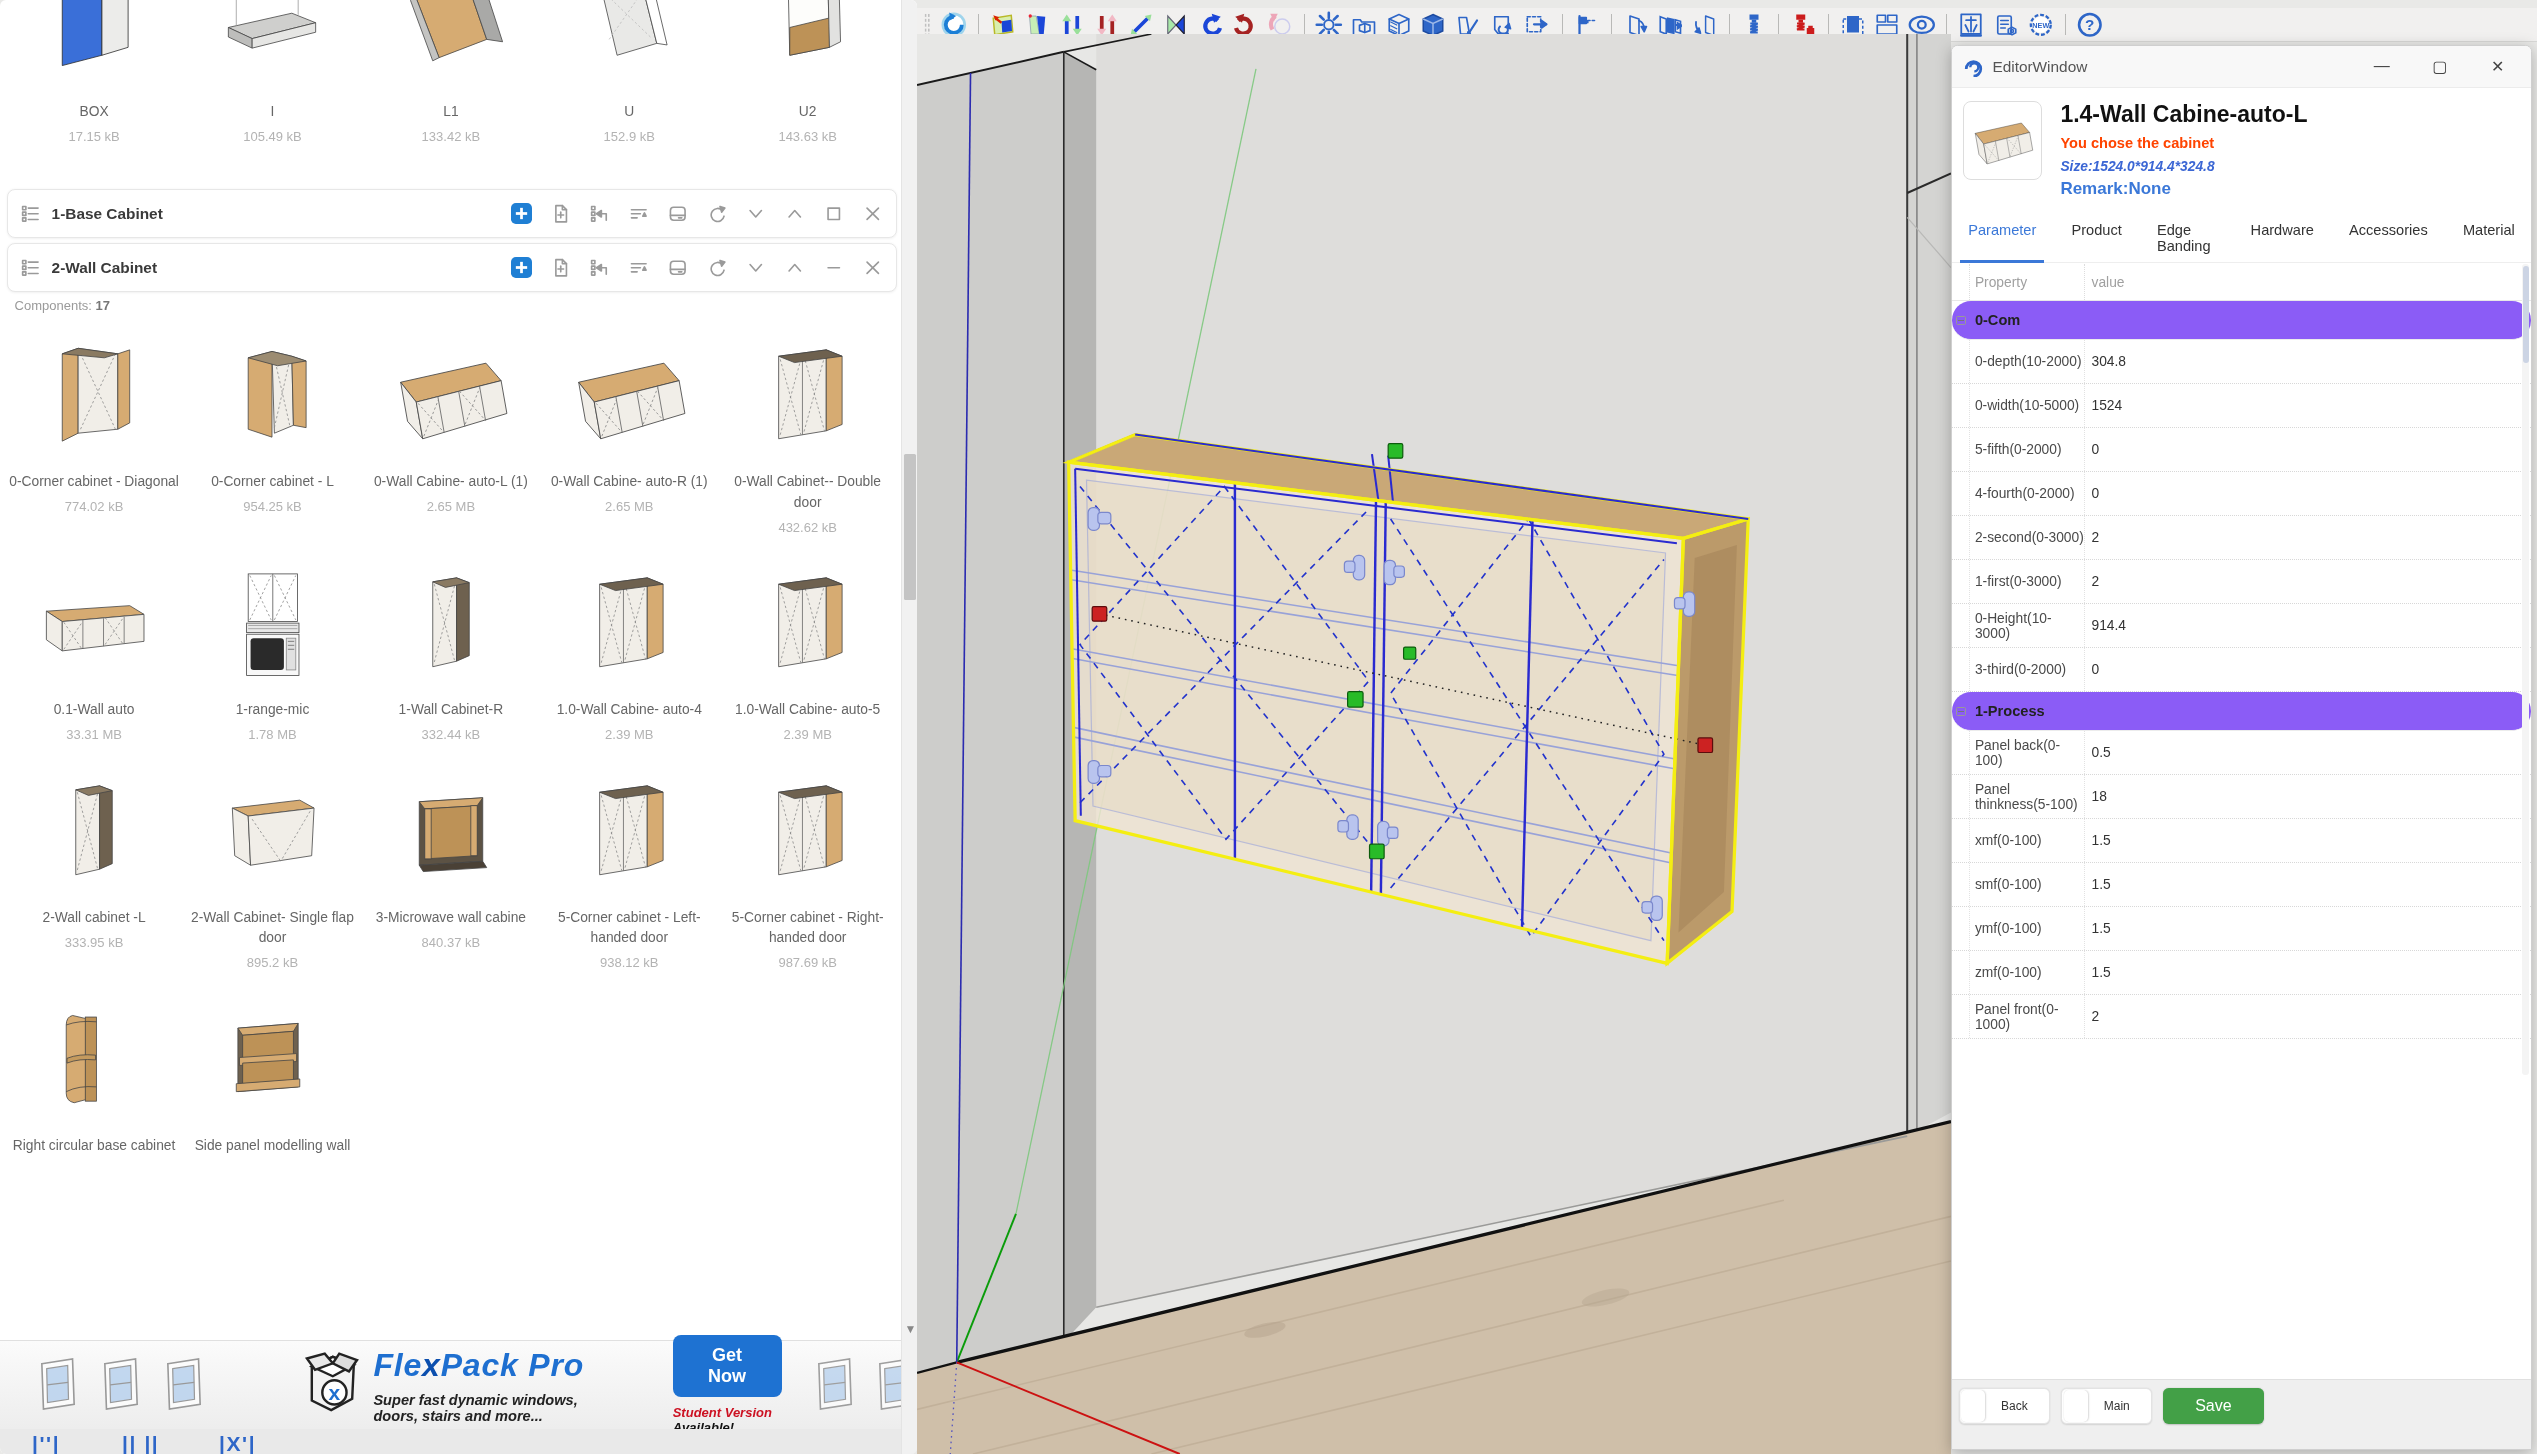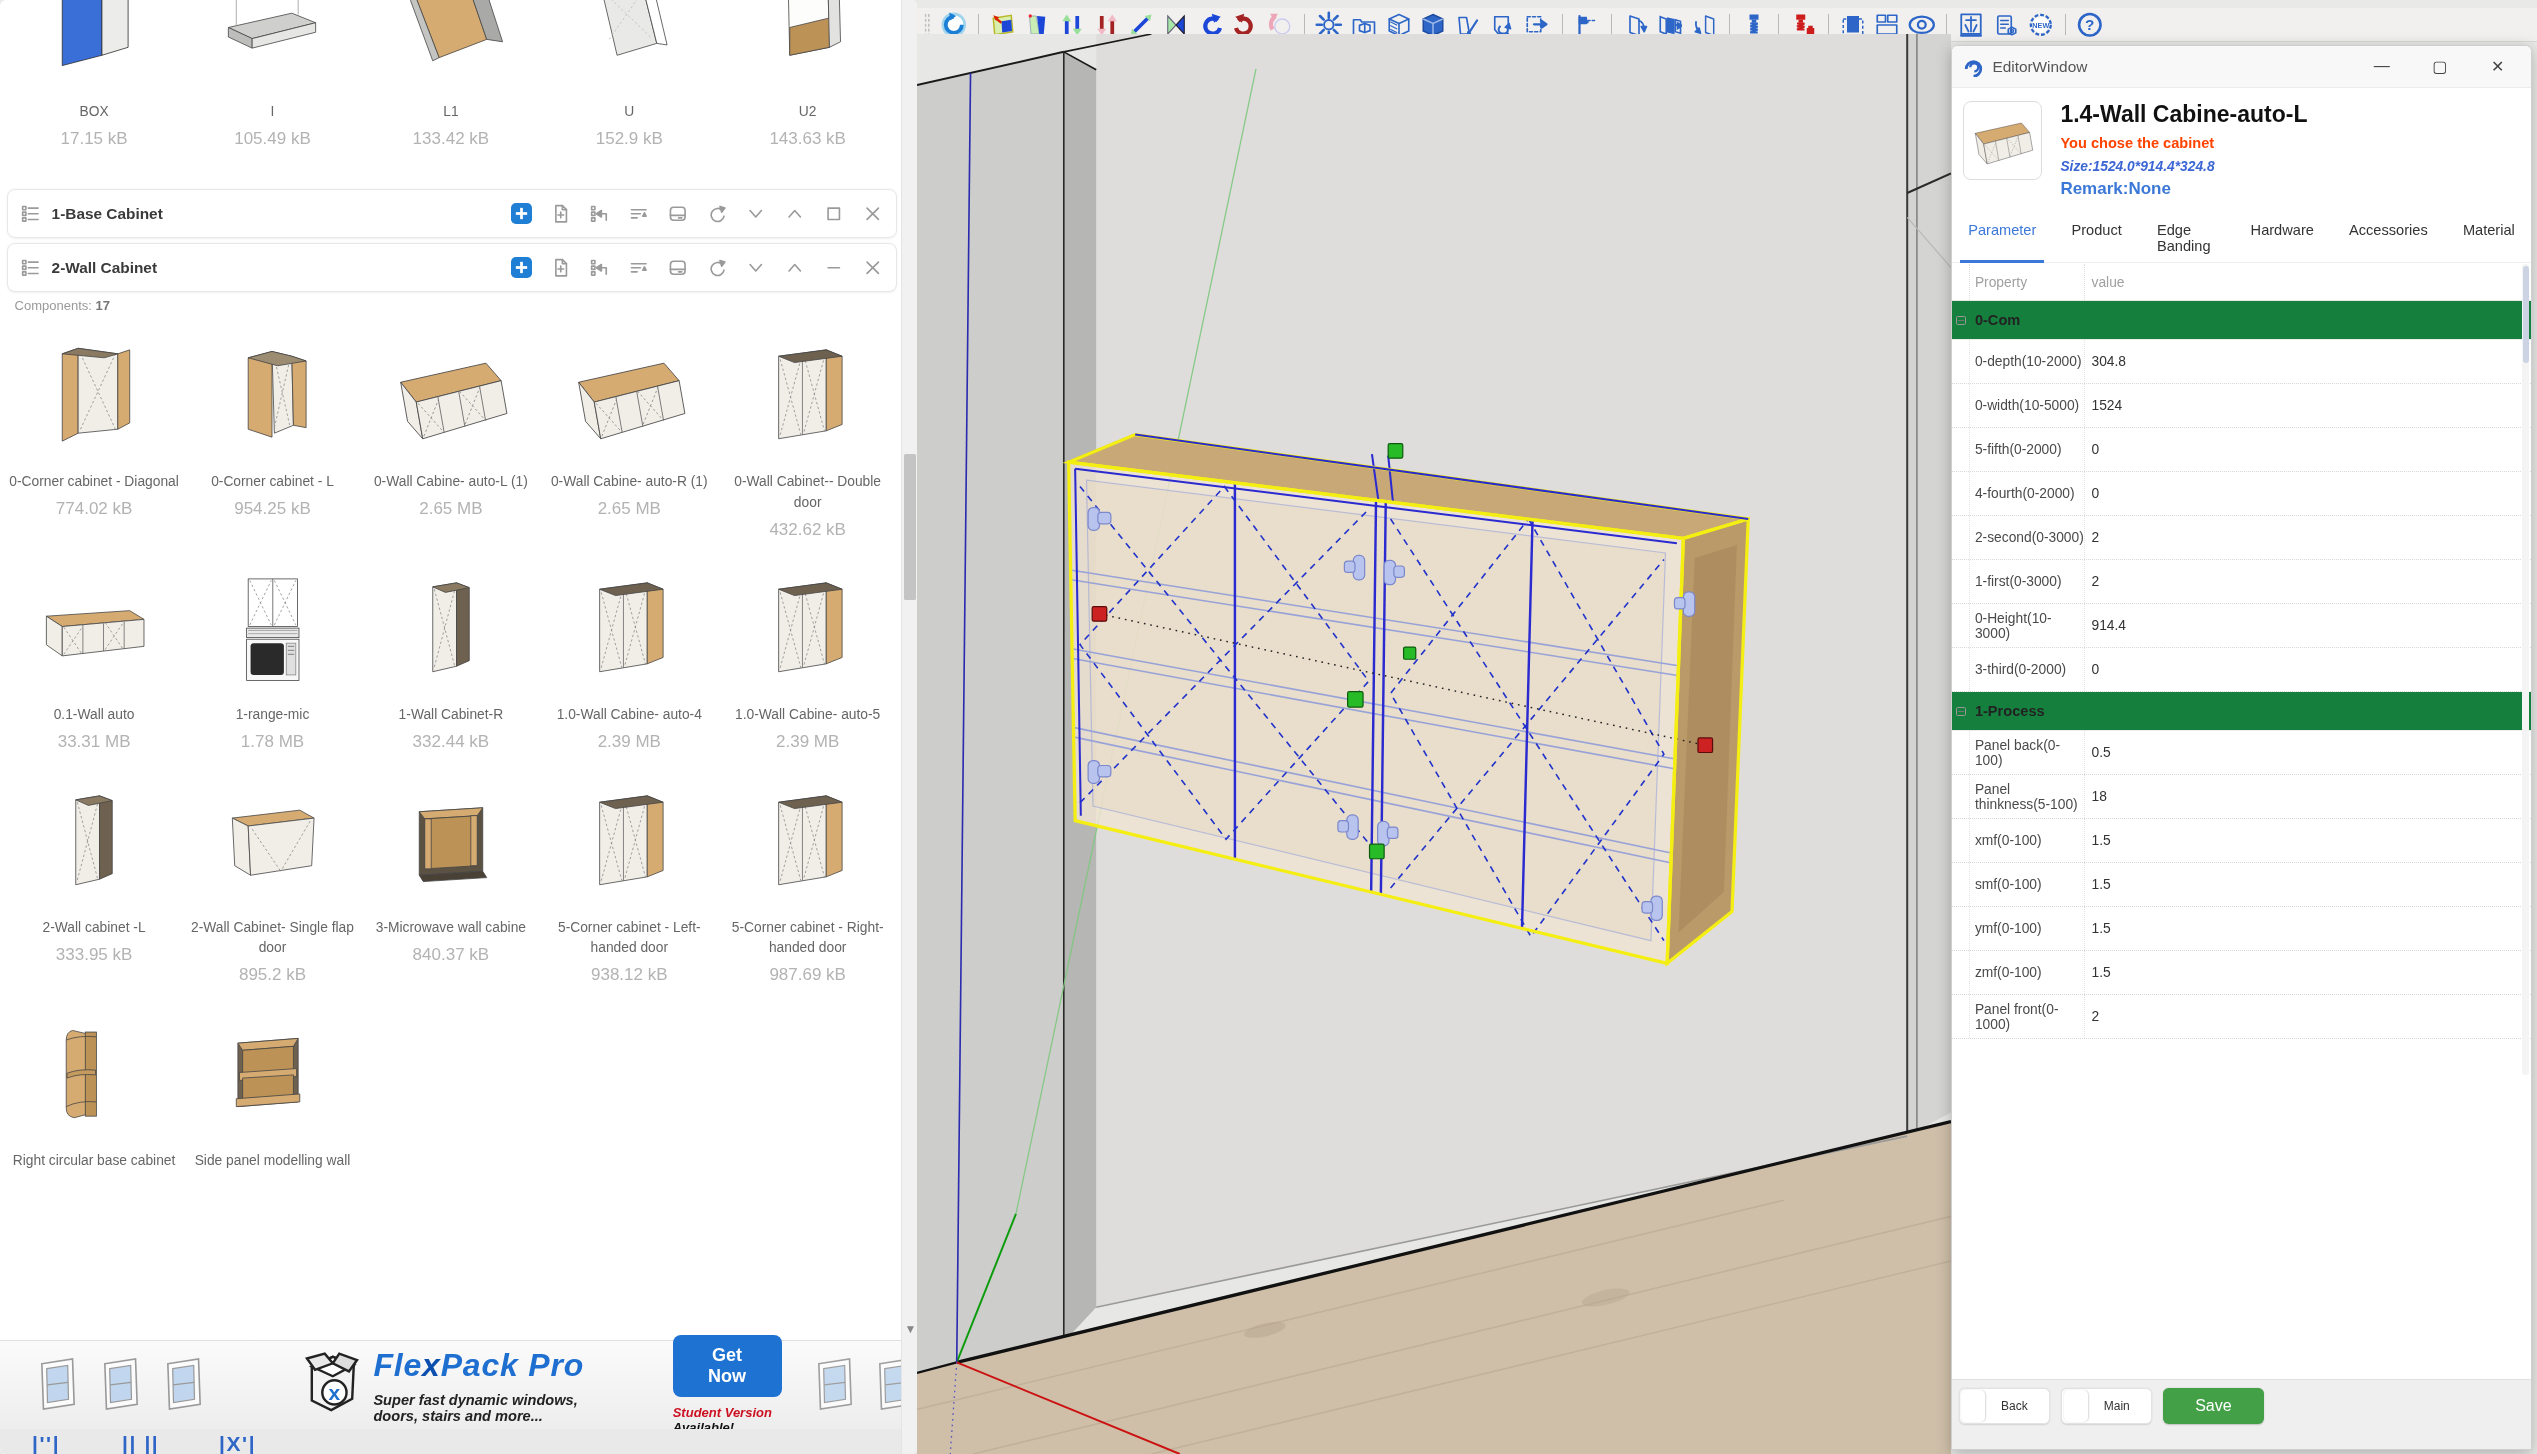--- a/index.html
+++ b/index.html
@@ -13,21 +13,21 @@
                     background:#f1f1f1; border-left:0.8px solid #e4e4e4; }
   #left-scroll-thumb { position:absolute; left:1.6px; top:454px; width:12px; height:146px;
                        background:#c4c4c4; border-radius:1.6px; }
   #left-scroll-arrow { position:absolute; left:2.4px; top:1322px; color:#888; font-size:12px; }
 
   .top-row { position:absolute; left:4.9px; top:-47px; width:892px; display:grid;
              grid-template-columns:repeat(5,1fr); }
   .comp-card { display:flex; flex-direction:column; align-items:center; padding:4.9px 3.2px; }
   .comp-thumb { width:136px; height:136px; display:flex; align-items:center; justify-content:center; }
   .comp-label { margin-top:8px; font-size:13.8px; color:#666; text-align:center; line-height:1.5; min-height:21px; }
-  .comp-size  { margin-top:6.5px; font-size:17px; color:#b3b3b3; }
+  .comp-size  { margin-top:6.5px; font-size:13px; color:#b3b3b3; }
 
   .section-card { position:absolute; left:6.5px; width:890px; height:49px; background:#fff;
                   border:0.8px solid #e7e7e7; border-radius:8px;
                   box-shadow:0 0.8px 2.4px rgba(0,0,0,.06);
                   display:flex; align-items:center; padding:0 11.4px; }
   .section-title { font-size:15.4px; font-weight:bold; color:#3a3a3a; margin-left:9.7px; }
   .section-spacer { flex:1; }
   .section-icons { display:flex; align-items:center; gap:16px; }
   .sec-btn { width:23px; height:23px; display:flex; align-items:center; justify-content:center; cursor:pointer; }
 
@@ -99,21 +99,21 @@
   .ptable-head { display:flex; height:37px; align-items:center; border-bottom:0.8px solid #e8e8e8; }
   .ptable-head .c0 { width:18px; border-right:0.8px dotted #ddd; height:100%; }
   .ptable-head .c1 { width:115px; padding-left:4.9px; font-size:13.8px; color:#a0a0a0;
                      border-right:0.8px dotted #ddd; height:100%; display:flex; align-items:center; }
   .ptable-head .c2 { flex:1; padding-left:6.5px; font-size:13.8px; color:#a0a0a0; }
   .prow { display:flex; height:44px; border-bottom:0.8px dotted #d8d8d8; align-items:stretch; }
   .prow .c0 { width:18px; border-right:0.8px dotted #e2e2e2; display:flex; align-items:center; justify-content:center; }
   .prow .c1 { width:115px; padding-left:4.9px; font-size:13.8px; color:#4a4a4a;
               border-right:0.8px dotted #e2e2e2; display:flex; align-items:center; }
   .prow .c2 { flex:1; padding-left:6.5px; font-size:13.8px; color:#333; display:flex; align-items:center; }
-  .prow.group { height:39px; border-bottom:0.8px solid #ececec; background:#15803d; }
+  .prow.group { height:39px; border-bottom:0.8px solid #ececec; background:#8b5cf6;border-radius:19px; }
   .prow.group .g-title { font-size:14.6px; font-weight:bold; color:#222; padding-left:4.9px; display:flex; align-items:center; }
   .collapse-box { width:10.5px; height:9px; border:0.8px solid #999; border-radius:1.6px; position:relative; }
   .collapse-box::after { content:""; position:absolute; left:1.6px; right:1.6px; top:3.2px; height:1.2px; background:#777; }
   #ptable-scroll { position:absolute; right:1.6px; top:0; width:7.3px; height:811px; background:#f4f4f4; border-radius:3.2px; }
   #ptable-scroll .thumb { position:absolute; top:1.6px; left:0.8px; width:5.7px; height:97px; background:#ccd4e4; border-radius:3.2px; }
 
   #editor-bottom { position:absolute; left:0; bottom:0; width:100%; height:70px; background:#efefef;
                    border-top:0.8px solid #e0e0e0; display:flex; align-items:flex-start; padding:8px 0 0 6.5px; gap:11.4px; }
   .soft-btn { display:flex; align-items:center; height:36px; background:#fff; border:0.8px solid #e3e3e3;
               border-radius:5.7px; box-shadow:0 0.8px 1.6px rgba(0,0,0,.12); cursor:pointer; }

